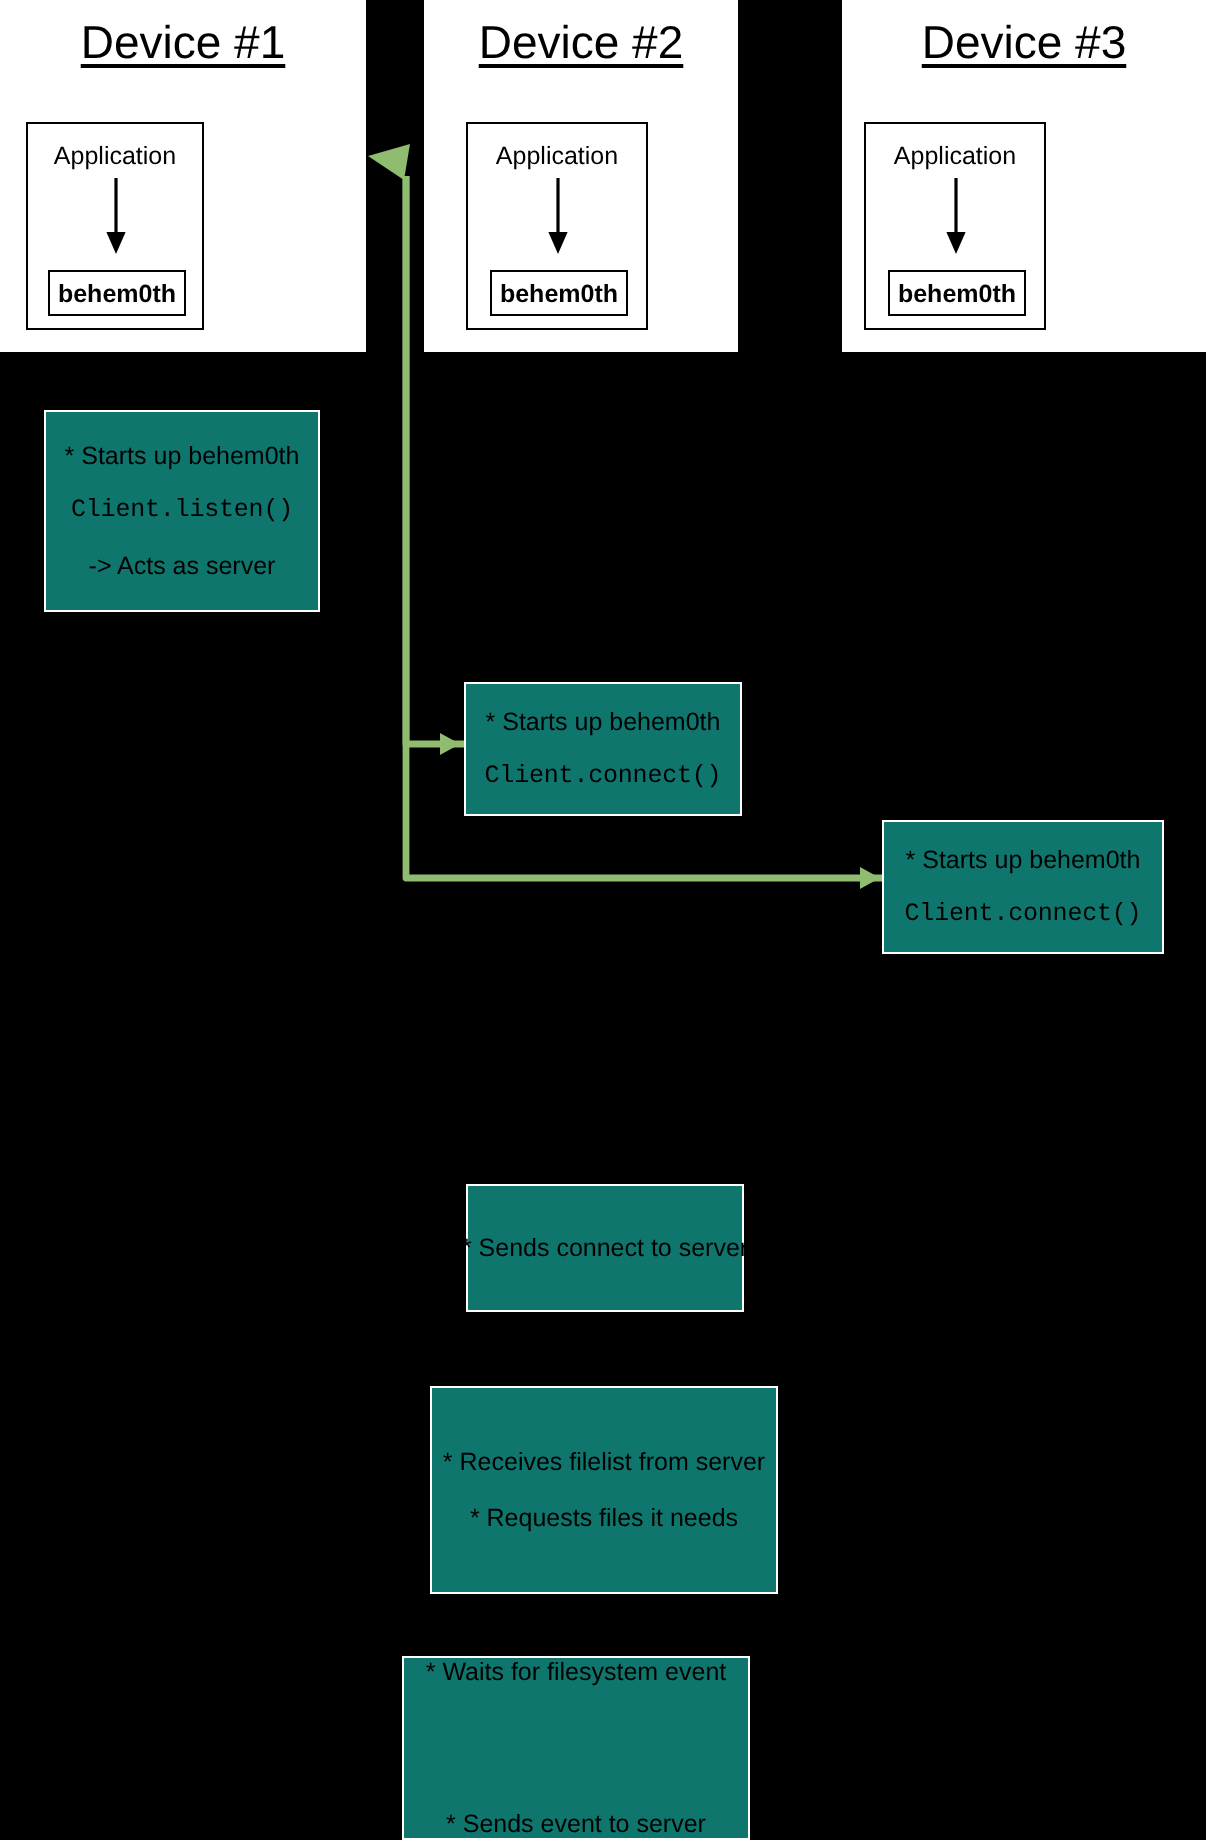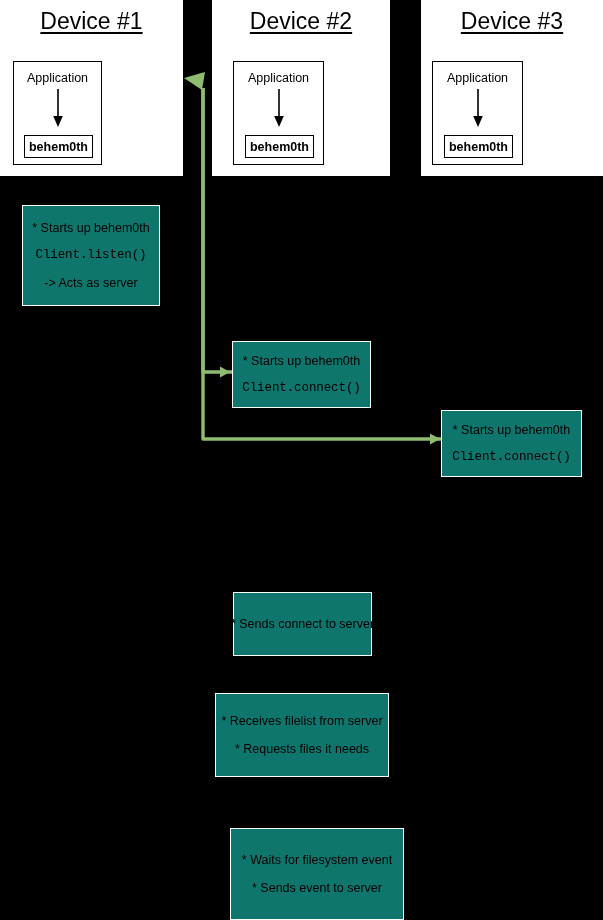--- a/index.html
+++ b/index.html
@@ -133,21 +133,21 @@
       <div class="app-label" style="top:9px;">Application</div>
       <div class="uses-label" style="left:45px; top:33px;">uses</div>
       <svg class="uses-arrow" style="left:37px; top:27px;" width="14" height="40" viewBox="0 0 14 40">
         <line x1="7" y1="0" x2="7" y2="30" stroke="#000000" stroke-width="1.6"></line>
         <polygon points="7,38 2.2,27 11.8,27" fill="#000000"></polygon>
       </svg>
       <div class="lib-box" style="left:10px; top:73px; width:69px; height:23px;">behem0th</div>
     </div>
   </div>
 
-  <div class="panel device-panel" style="left:212px; top:0px; width:178px; height:176px;text-decoration:underline;">
+  <div class="panel device-panel" style="left:212px; top:0px; width:157px; height:176px;text-decoration:underline;">
     <div class="device-title" style="top:8px;">Device #2</div>
 
     <div class="app-box" style="left:21px; top:61px; width:91px; height:104px;">
       <div class="app-label" style="top:9px;">Application</div>
       <div class="uses-label" style="left:46px; top:33px;">uses</div>
       <svg class="uses-arrow" style="left:38px; top:27px;" width="14" height="40" viewBox="0 0 14 40">
         <line x1="7" y1="0" x2="7" y2="30" stroke="#000000" stroke-width="1.6"></line>
         <polygon points="7,38 2.2,27 11.8,27" fill="#000000"></polygon>
       </svg>
       <div class="lib-box" style="left:11px; top:73px; width:69px; height:23px;">behem0th</div>
@@ -198,23 +198,23 @@
 
   <div class="note" style="left:441px; top:410px; width:141px; height:67px;">
     <div class="line">* Starts up behem0th</div>
     <div class="line mono">Client.connect()</div>
   </div>
 
   <div class="note" style="left:233px; top:592px; width:139px; height:64px;">
     <div class="line">* Sends connect to server</div>
   </div>
 
-  <div class="note" style="left:215px; top:693px; width:174px; height:84px;">
+  <div class="note" style="left:215px; top:693px; width:174px; height:104px;">
     <div class="line">* Receives filelist from server</div>
     <div class="line">* Requests files it needs</div>
   </div>
 
-  <div class="note" style="left:230px; top:828px; width:174px; height:92px;">
+  <div class="note" style="left:201px; top:828px; width:174px; height:92px;justify-content:space-between;">
     <div class="line">* Waits for filesystem event</div>
     <div class="line">* Sends event to server</div>
   </div>
 
 </div>
 
 </body></html>

